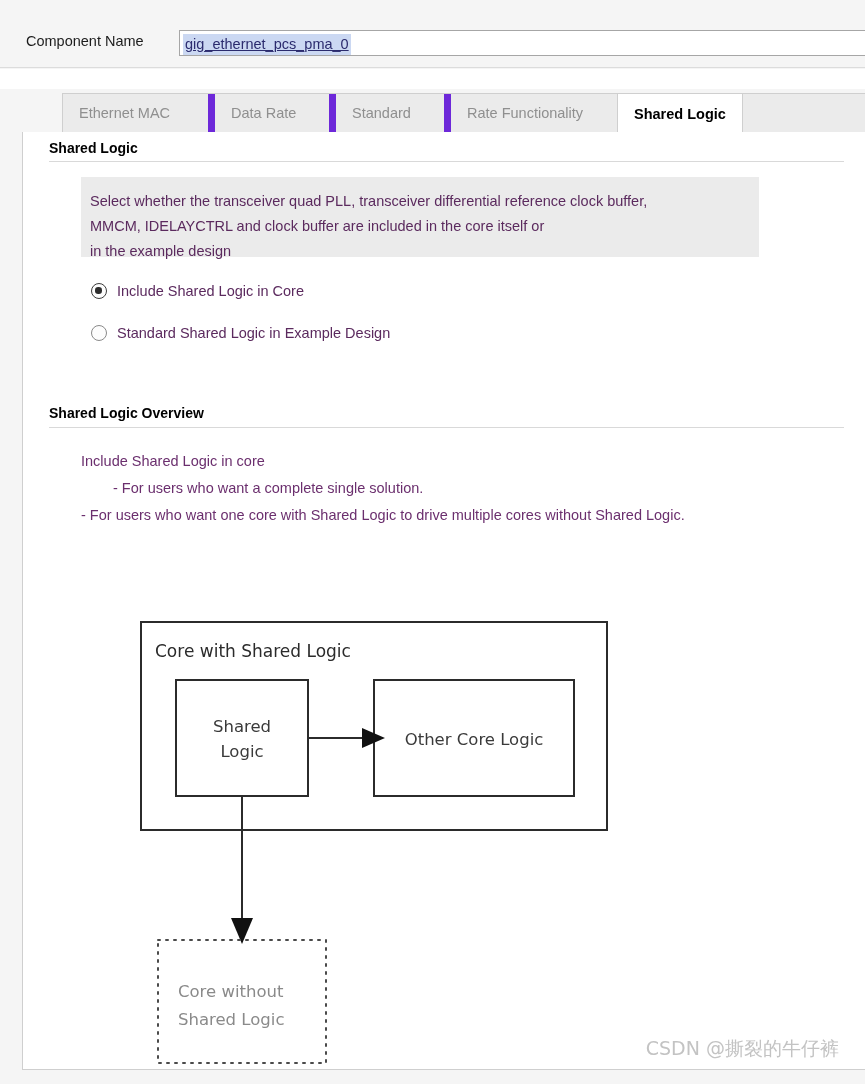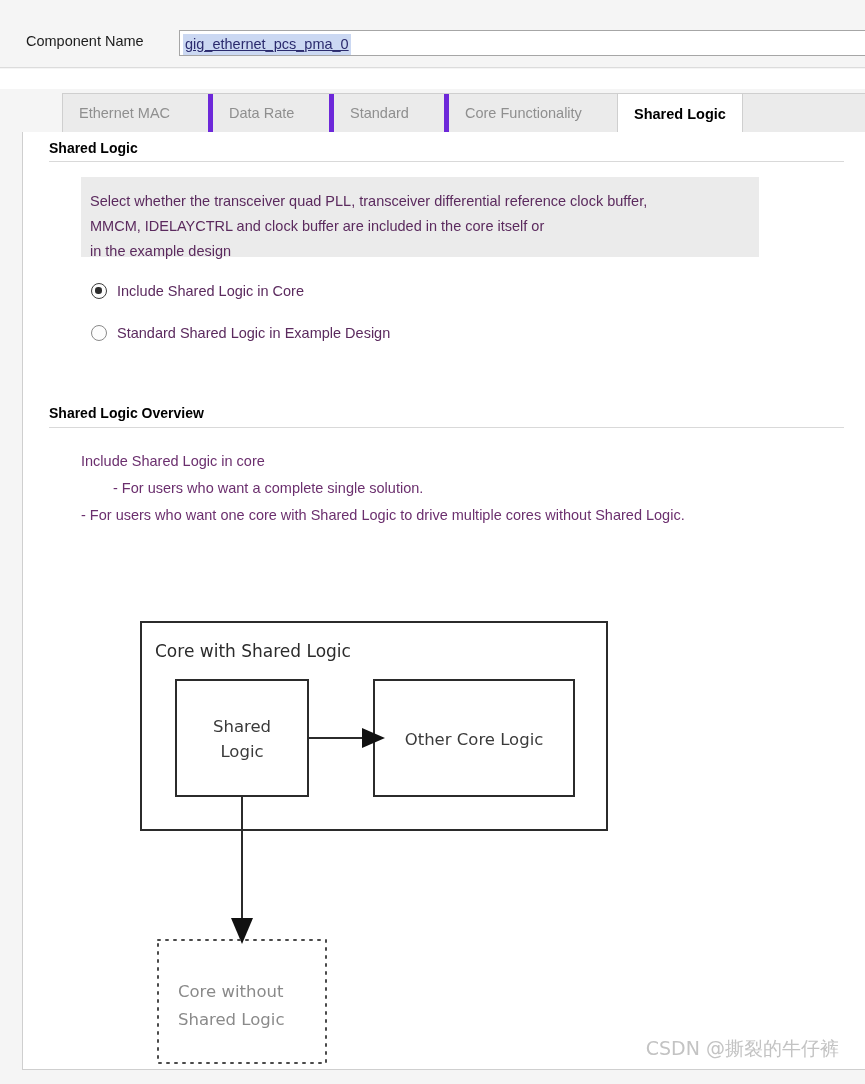--- a/index.html
+++ b/index.html
@@ -70,21 +70,21 @@
   }
   .tab {
     position: absolute;
     top: 0;
     height: 39px;
     line-height: 39px;
     padding: 0 16px;
     font-size: 14.5px;
     color: #8f8f8f;
     white-space: nowrap;
-    border-left: 5px solid #6d28d9;
+    border-left: 7px solid #6d28d9;
   }
   .tab.first { border-left: none; }
   .tab.active {
     background: #ffffff;
     color: #000000;
     font-weight: bold;
     border-left: 1px solid #cfcfcf;
     border-right: 1px solid #cfcfcf;
     border-top: 1px solid #cfcfcf;
     top: -1px;
@@ -217,21 +217,21 @@
     <div id="comp-value">gig_ethernet_pcs_pma_0</div>
   </div>
 </div>
 
 <div id="white-strip"></div>
 
 <div id="tab-strip">
   <div class="tab first" style="left:0px;">Ethernet MAC</div>
   <div class="tab" style="left:145px;">Data Rate</div>
   <div class="tab" style="left:266px;">Standard</div>
-  <div class="tab" style="left:381px;">Core Functionality</div>
+  <div class="tab" style="left:381px;">Rate Functionality</div>
   <div class="tab active" style="left:554px;">Shared Logic</div>
 </div>
 
 <div id="panel">
 
   <div class="sect-head" style="left:26px; top:8px;">Shared Logic</div>
   <div class="sect-rule" style="left:26px; top:29px; width:795px;"></div>
 
   <div id="desc-box">
     <div class="desc-line">Select whether the transceiver quad PLL, transceiver differential reference clock buffer,</div>

